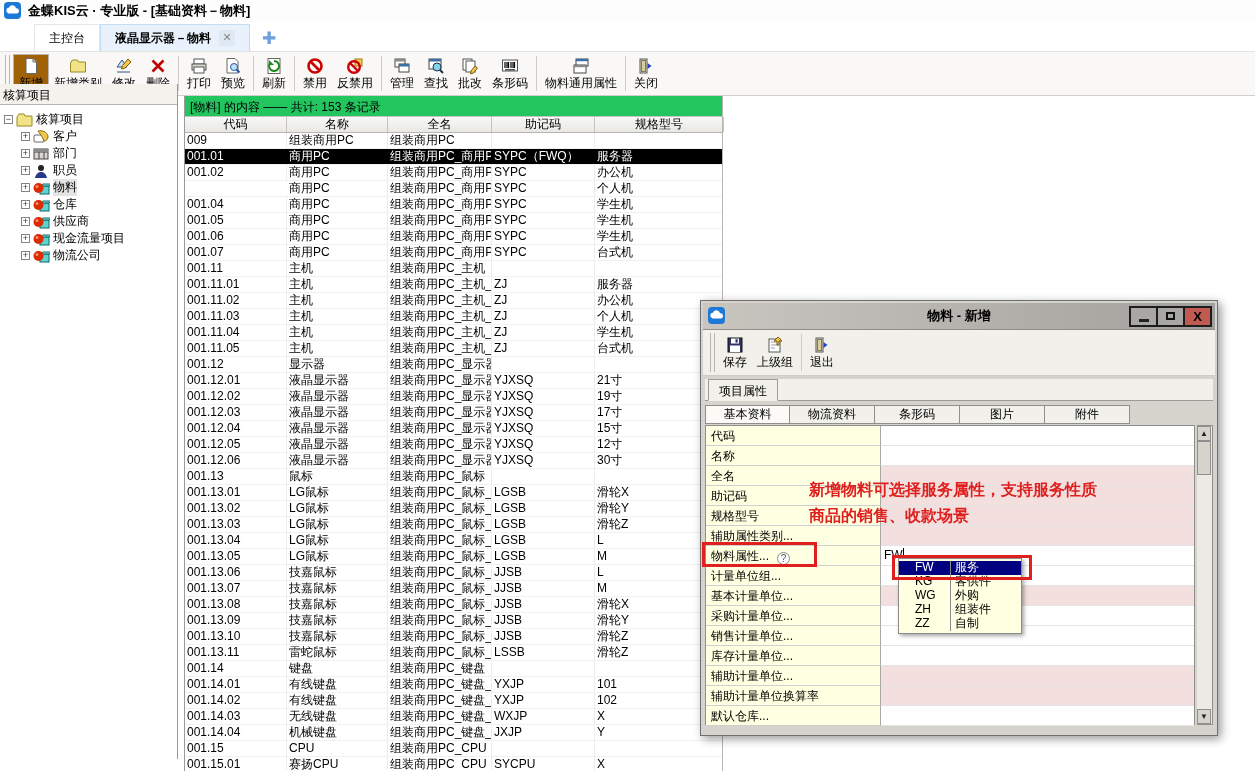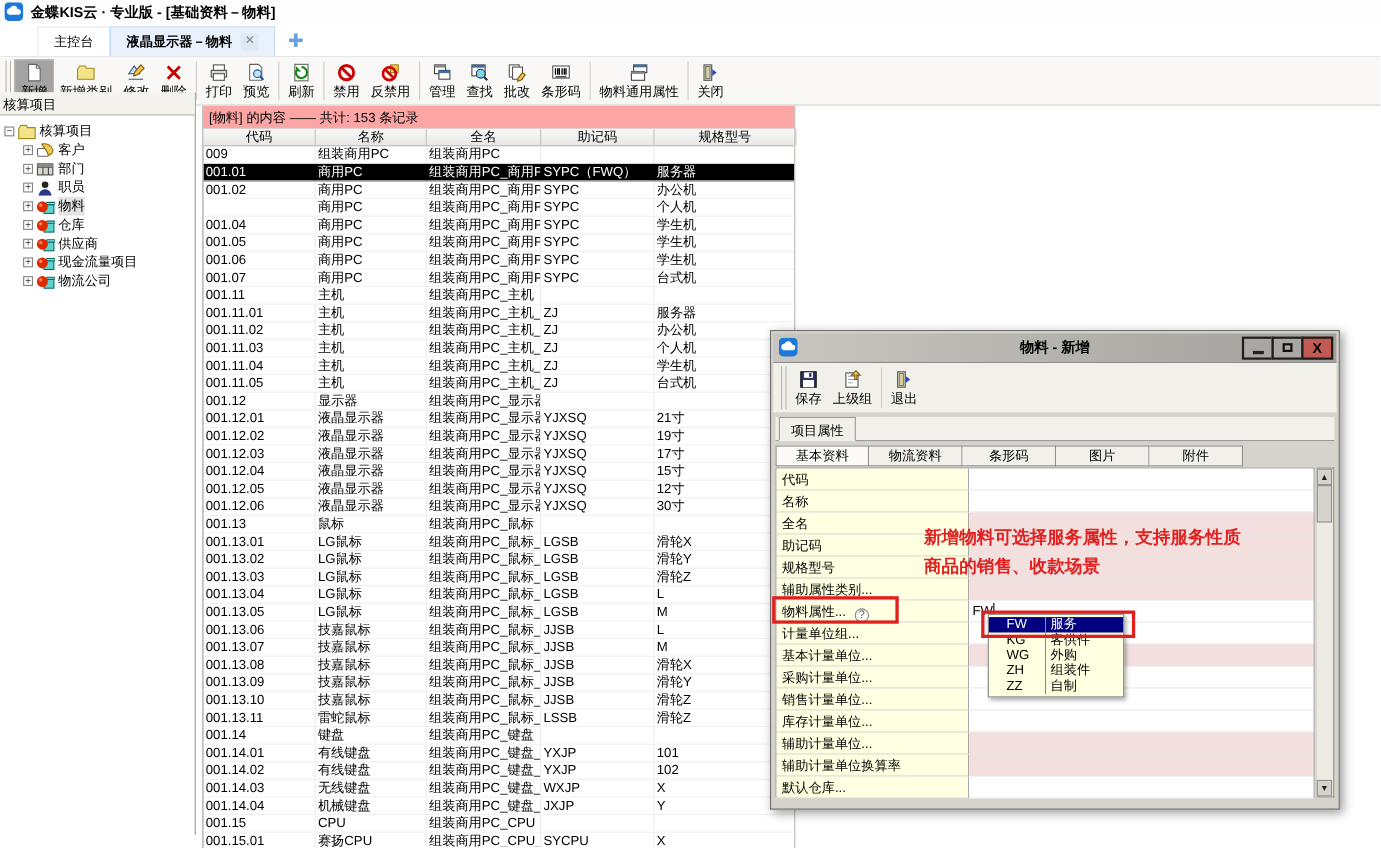--- a/index.html
+++ b/index.html
@@ -18,36 +18,36 @@
   .mtab.active { background:#e9f2fc; border-color:#c4dcf3; font-weight:bold; }
   .mtab .closex { margin-left:8px; width:16px; height:16px; line-height:14px; text-align:center; color:#8a8a8a; background:#dfe9f4; font-size:11px; }
   .addtab { width:26px; height:26px; display:flex; align-items:center; justify-content:center; color:#6ea0dc; font-size:17px; margin-left:6px; }
 
   
   #toolbar { left:0; top:52px; width:1255px; height:44px; background:#f9f8f6; border-bottom:1px solid #d2cfc8; display:flex; align-items:stretch; padding-left:2px; }
   .grip { width:5px; margin:3px 3px; border-left:1px solid #b9b6af; border-right:1px solid #b9b6af; }
   .tbtn { display:flex; flex-direction:column; align-items:center; justify-content:center; padding:1px 5px 2px 5px; margin:2px 0; min-width:34px; }
   .tbtn .ticon { height:19px; display:flex; align-items:center; justify-content:center; }
   .tbtn .tlabel { font-size:12px; line-height:14px; white-space:nowrap; }
-  .tbtn.pressed { border:1px solid #b9b6af; background:#a3a3a3; }
+  .tbtn.pressed { border:1px solid #b9b6af; background:#a16207; }
   .tsep { width:1px; background:#cfccc5; margin:4px 3px; }
 
   
   #sidebar { left:0; top:84px; width:178px; height:675px; background:#fff; border-right:1px solid #9a9a9a; }
   #sidebar-header { height:21px; background:#f3f2ed; border-bottom:1px solid #b9b6af; padding:3px 0 0 3px; }
   #tree { padding:6px 0 0 4px; }
   .tnode { height:17px; display:flex; align-items:center; white-space:nowrap; }
   .tnode .box { width:9px; height:9px; border:1px solid #848484; background:#fff; font-size:9px; line-height:7px; text-align:center; margin-right:3px; color:#333; flex:none; }
   .tnode .nicon { width:17px; height:14px; margin-right:3px; flex:none; position:relative; }
   .tnode.child { padding-left:17px; }
   .tnode .lbl.sel { background:#e4e4e4; }
 
   
   #tablepanel { left:184px; top:96px; width:539px; height:675px; background:#fff; border-left:1px solid #9a9a9a; border-right:1px solid #b9b6af; }
-  #tablecaption { height:21px; background:#fca5a5; border-bottom:1px solid #c6c3bc; padding:3px 0 0 5px; }
+  #tablecaption { height:21px; background:#22c55e; border-bottom:1px solid #c6c3bc; padding:3px 0 0 5px; }
   #thead { display:flex; height:16px; background:linear-gradient(#f8f8f8,#e9e8e4); border-bottom:1px solid #b9b6af; }
   .hcell { border-right:1px solid #c6c3bc; text-align:center; font-size:12px; line-height:15px; overflow:hidden; white-space:nowrap; flex:none; }
   #tbody { overflow:hidden; height:637px; }
   .trow { display:flex; height:16px; border-bottom:1px solid #f1f1f1; }
   .tcell { flex:none; padding:0 2px; line-height:15px; white-space:nowrap; overflow:hidden; border-right:1px solid #ececec; font-size:12px; }
   .trow.selected { background:#000; color:#fff; }
   .trow.selected .tcell { border-right-color:#000; border-bottom:none; }
 
   
   #dialog { left:700px; top:300px; width:518px; height:436px; background:#d6d3cc; border:1px solid #6f6f6f; box-shadow:3px 3px 9px rgba(0,0,0,.4); }
@@ -78,21 +78,21 @@
 
   
   #dropdown { left:898px; top:558px; width:124px; height:76px; background:#ffffe1; border:1px solid #8a8a8a; box-shadow:2px 2px 4px rgba(0,0,0,.35); padding-top:2px; }
   .ddrow { display:flex; height:14px; line-height:13px; font-size:12px; }
   .ddcode { width:52px; flex:none; padding-left:16px; border-right:1px solid #8a8a8a; }
   .ddname { padding-left:4px; flex:1; }
   .ddrow.hl { background:#000080; color:#fff; }
 
   
   .redbox { border:3px solid #e01f1f; background:transparent; }
-  #annotation { left:840px; top:477px; color:#e01f1f; font-weight:bold; font-size:16px; line-height:26px; white-space:nowrap; }
+  #annotation { left:809px; top:477px; color:#e01f1f; font-weight:bold; font-size:16px; line-height:26px; white-space:nowrap; }
 
   svg { display:block; }
 </style>
 </head>
 <body>
 
 <div id="stage">
 
   <div class="abs" id="titlebar">
     <span id="applogo"><span><svg width="18" height="18" viewBox="0 0 18 18">

